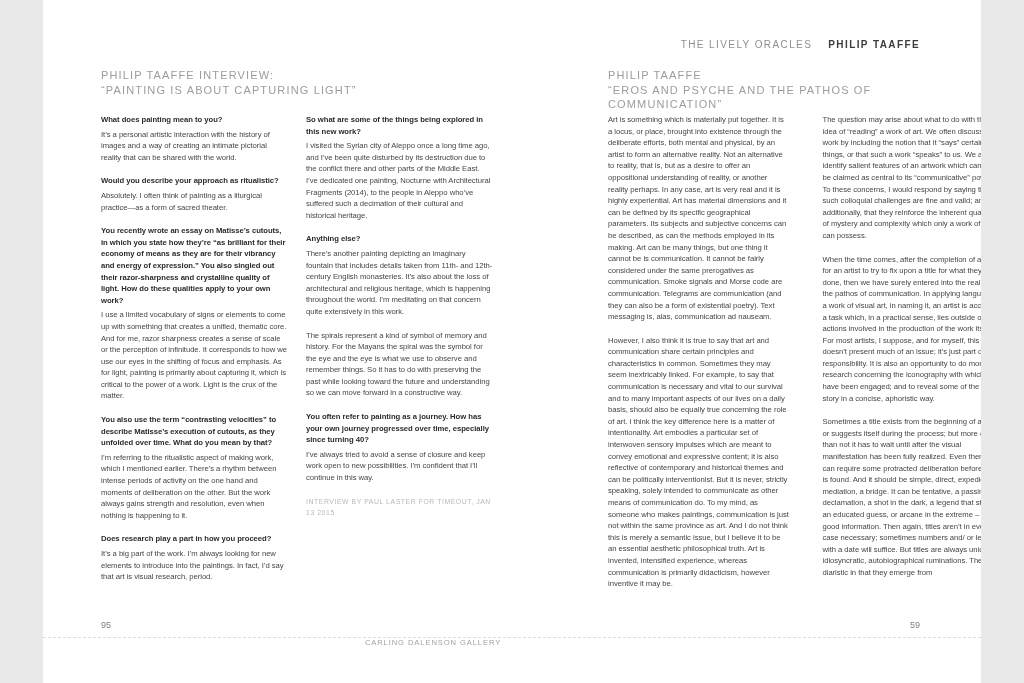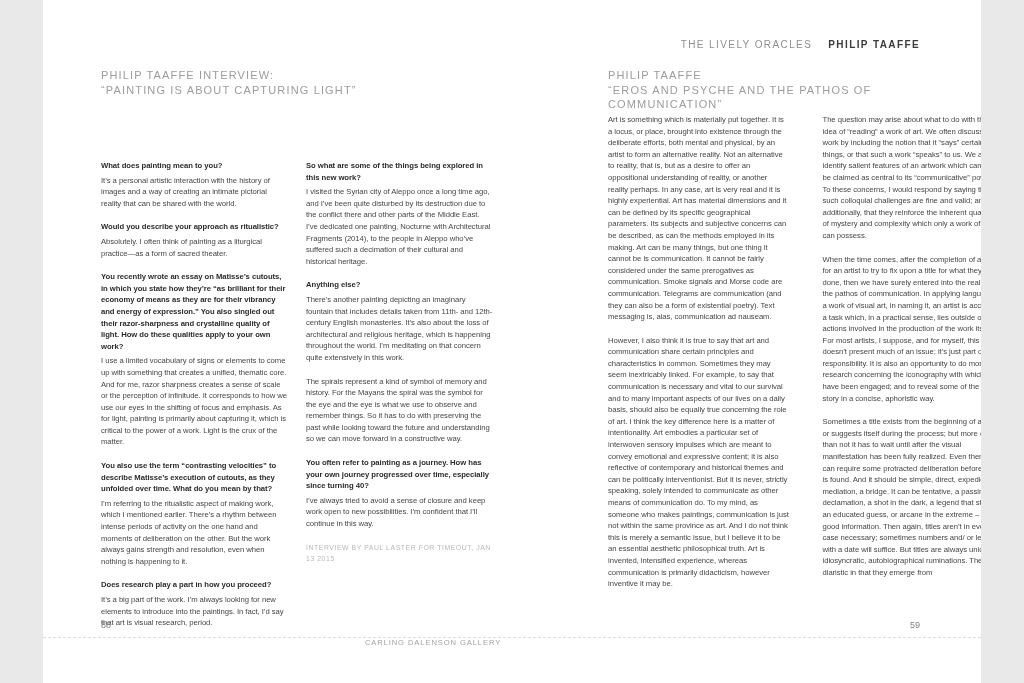--- a/index.html
+++ b/index.html
@@ -10,21 +10,21 @@
   
   .running-head{position:absolute;top:39px;right:61px;font-size:10px;letter-spacing:1.4px;white-space:nowrap;}
   .running-head .book-title{color:#8f8f8f;margin-right:16px;}
   .running-head .author{color:#3c3c3c;font-weight:700;}
   
   .page-heading{position:absolute;font-size:11px;line-height:14.5px;letter-spacing:1.15px;color:#9c9c9c;}
   .heading-left{left:58px;top:68px;}
   .heading-right{left:565px;top:68px;}
   
   .cols{position:absolute;top:114px;display:flex;}
-  .cols-left{left:58px;width:392px;gap:18px;margin-top:46px;}
+  .cols-left{left:58px;width:392px;gap:18px;}
   .cols-right{left:565px;width:396px;gap:33px;}
   .col{flex:1;font-size:7.7px;line-height:11.6px;color:#464646;letter-spacing:-0.05px;}
   .blk-question{font-weight:700;color:#2c2c2c;margin:0 0 3px 0;}
   .blk-answer{margin:0 0 12px 0;}
   .blk-para{margin:0 0 12px 0;}
   .blk-credit{margin-top:7px;font-size:6.9px;letter-spacing:0.55px;color:#b9b9b9;}
   
   .page-num{position:absolute;top:620px;font-size:9px;color:#7e7e7e;}
   .page-num-left{left:58px;}
   .page-num-right{right:61px;}
@@ -79,18 +79,18 @@
         <div class="blk-para">Art is something which is materially put together. It is a locus, or place, brought into existence through the deliberate efforts, both mental and physical, by an artist to form an alternative reality. Not an alternative to reality, that is, but as a desire to offer an oppositional understanding of reality, or another reality perhaps. In any case, art is very real and it is highly experiential. Art has material dimensions and it can be defined by its specific geographical parameters. Its subjects and subjective concerns can be described, as can the methods employed in its making. Art can be many things, but one thing it cannot be is communication. It cannot be fairly considered under the same prerogatives as communication. Smoke signals and Morse code are communication. Telegrams are communication (and they can also be a form of existential poetry). Text messaging is, alas, communication ad nauseam.</div>
         <div class="blk-para">However, I also think it is true to say that art and communication share certain principles and characteristics in common. Sometimes they may seem inextricably linked. For example, to say that communication is necessary and vital to our survival and to many important aspects of our lives on a daily basis, should also be equally true concerning the role of art. I think the key difference here is a matter of intentionality. Art embodies a particular set of interwoven sensory impulses which are meant to convey emotional and expressive content; it is also reflective of contemporary and historical themes and can be politically interventionist. But it is never, strictly speaking, solely intended to communicate as other means of communication do. To my mind, as someone who makes paintings, communication is just not within the same province as art. And I do not think this is merely a semantic issue, but I believe it to be an essential aesthetic philosophical truth. Art is invented, intensified experience, whereas communication is primarily didacticism, however inventive it may be.</div>
       </div>
     <div class="col">
         <div class="blk-para">The question may arise about what to do with the idea of “reading” a work of art. We often discuss a work by including the notion that it “says” certain things, or that such a work “speaks” to us. We also identify salient features of an artwork which can then be claimed as central to its “communicative” power. To these concerns, I would respond by saying that all such colloquial challenges are fine and valid; and additionally, that they reinforce the inherent qualities of mystery and complexity which only a work of art can possess.</div>
         <div class="blk-para">When the time comes, after the completion of a work, for an artist to try to fix upon a title for what they have done, then we have surely entered into the realm of the pathos of communication. In applying language to a work of visual art, in naming it, an artist is accepting a task which, in a practical sense, lies outside of the actions involved in the production of the work itself. For most artists, I suppose, and for myself, this doesn’t present much of an issue; it’s just part of our responsibility. It is also an opportunity to do more research concerning the iconography with which we have been engaged; and to reveal some of the back-story in a concise, aphoristic way.</div>
         <div class="blk-para">Sometimes a title exists from the beginning of a work, or suggests itself during the process; but more often than not it has to wait until after the visual manifestation has been fully realized. Even then, it can require some protracted deliberation before a title is found. And it should be simple, direct, expedient; a mediation, a bridge. It can be tentative, a passing declamation, a shot in the dark, a legend that sticks, an educated guess, or arcane in the extreme – plainly good information. Then again, titles aren’t in every case necessary; sometimes numbers and/ or letters with a date will suffice. But titles are always uniquely idiosyncratic, autobiographical ruminations. They are diaristic in that they emerge from</div>
       </div>
   </div>
 
-  <div class="page-num page-num-left">88</div>
+  <div class="page-num page-num-left">95</div>
   <div class="gallery-name">CARLING DALENSON GALLERY</div>
   <div class="page-num page-num-right">59</div>
   <div class="edge-line"></div>
 
 </div>
 
 </body></html>

